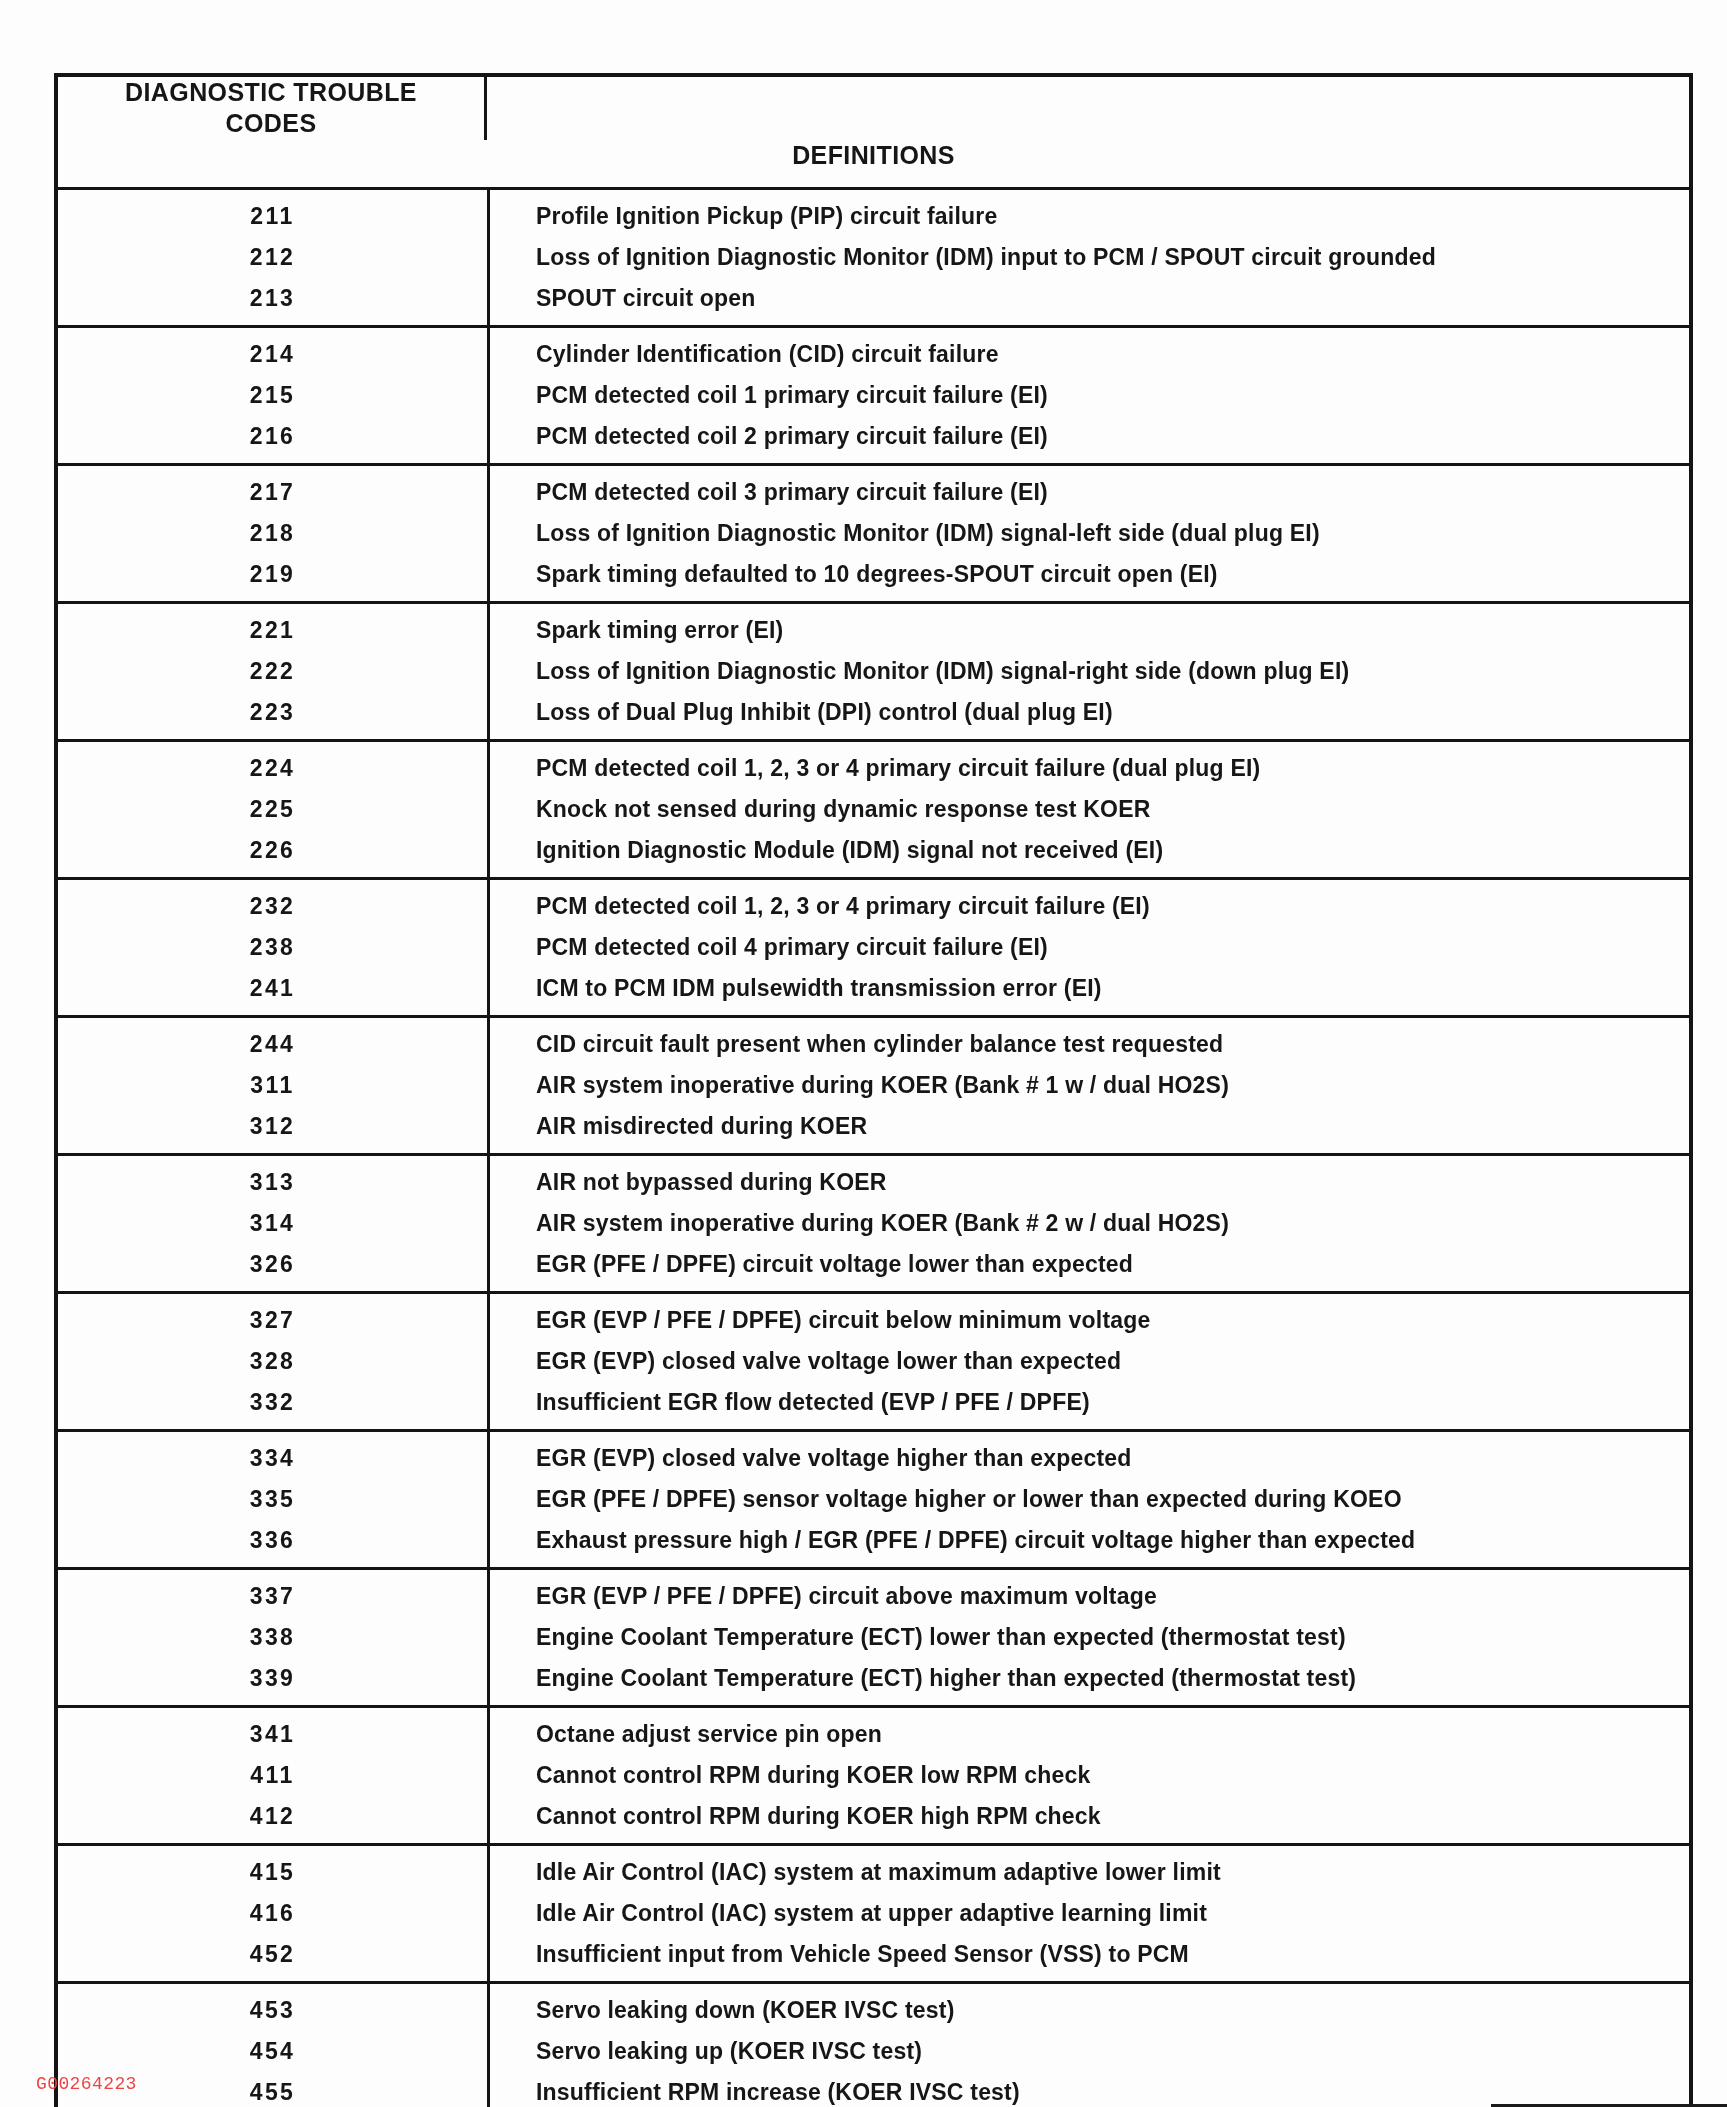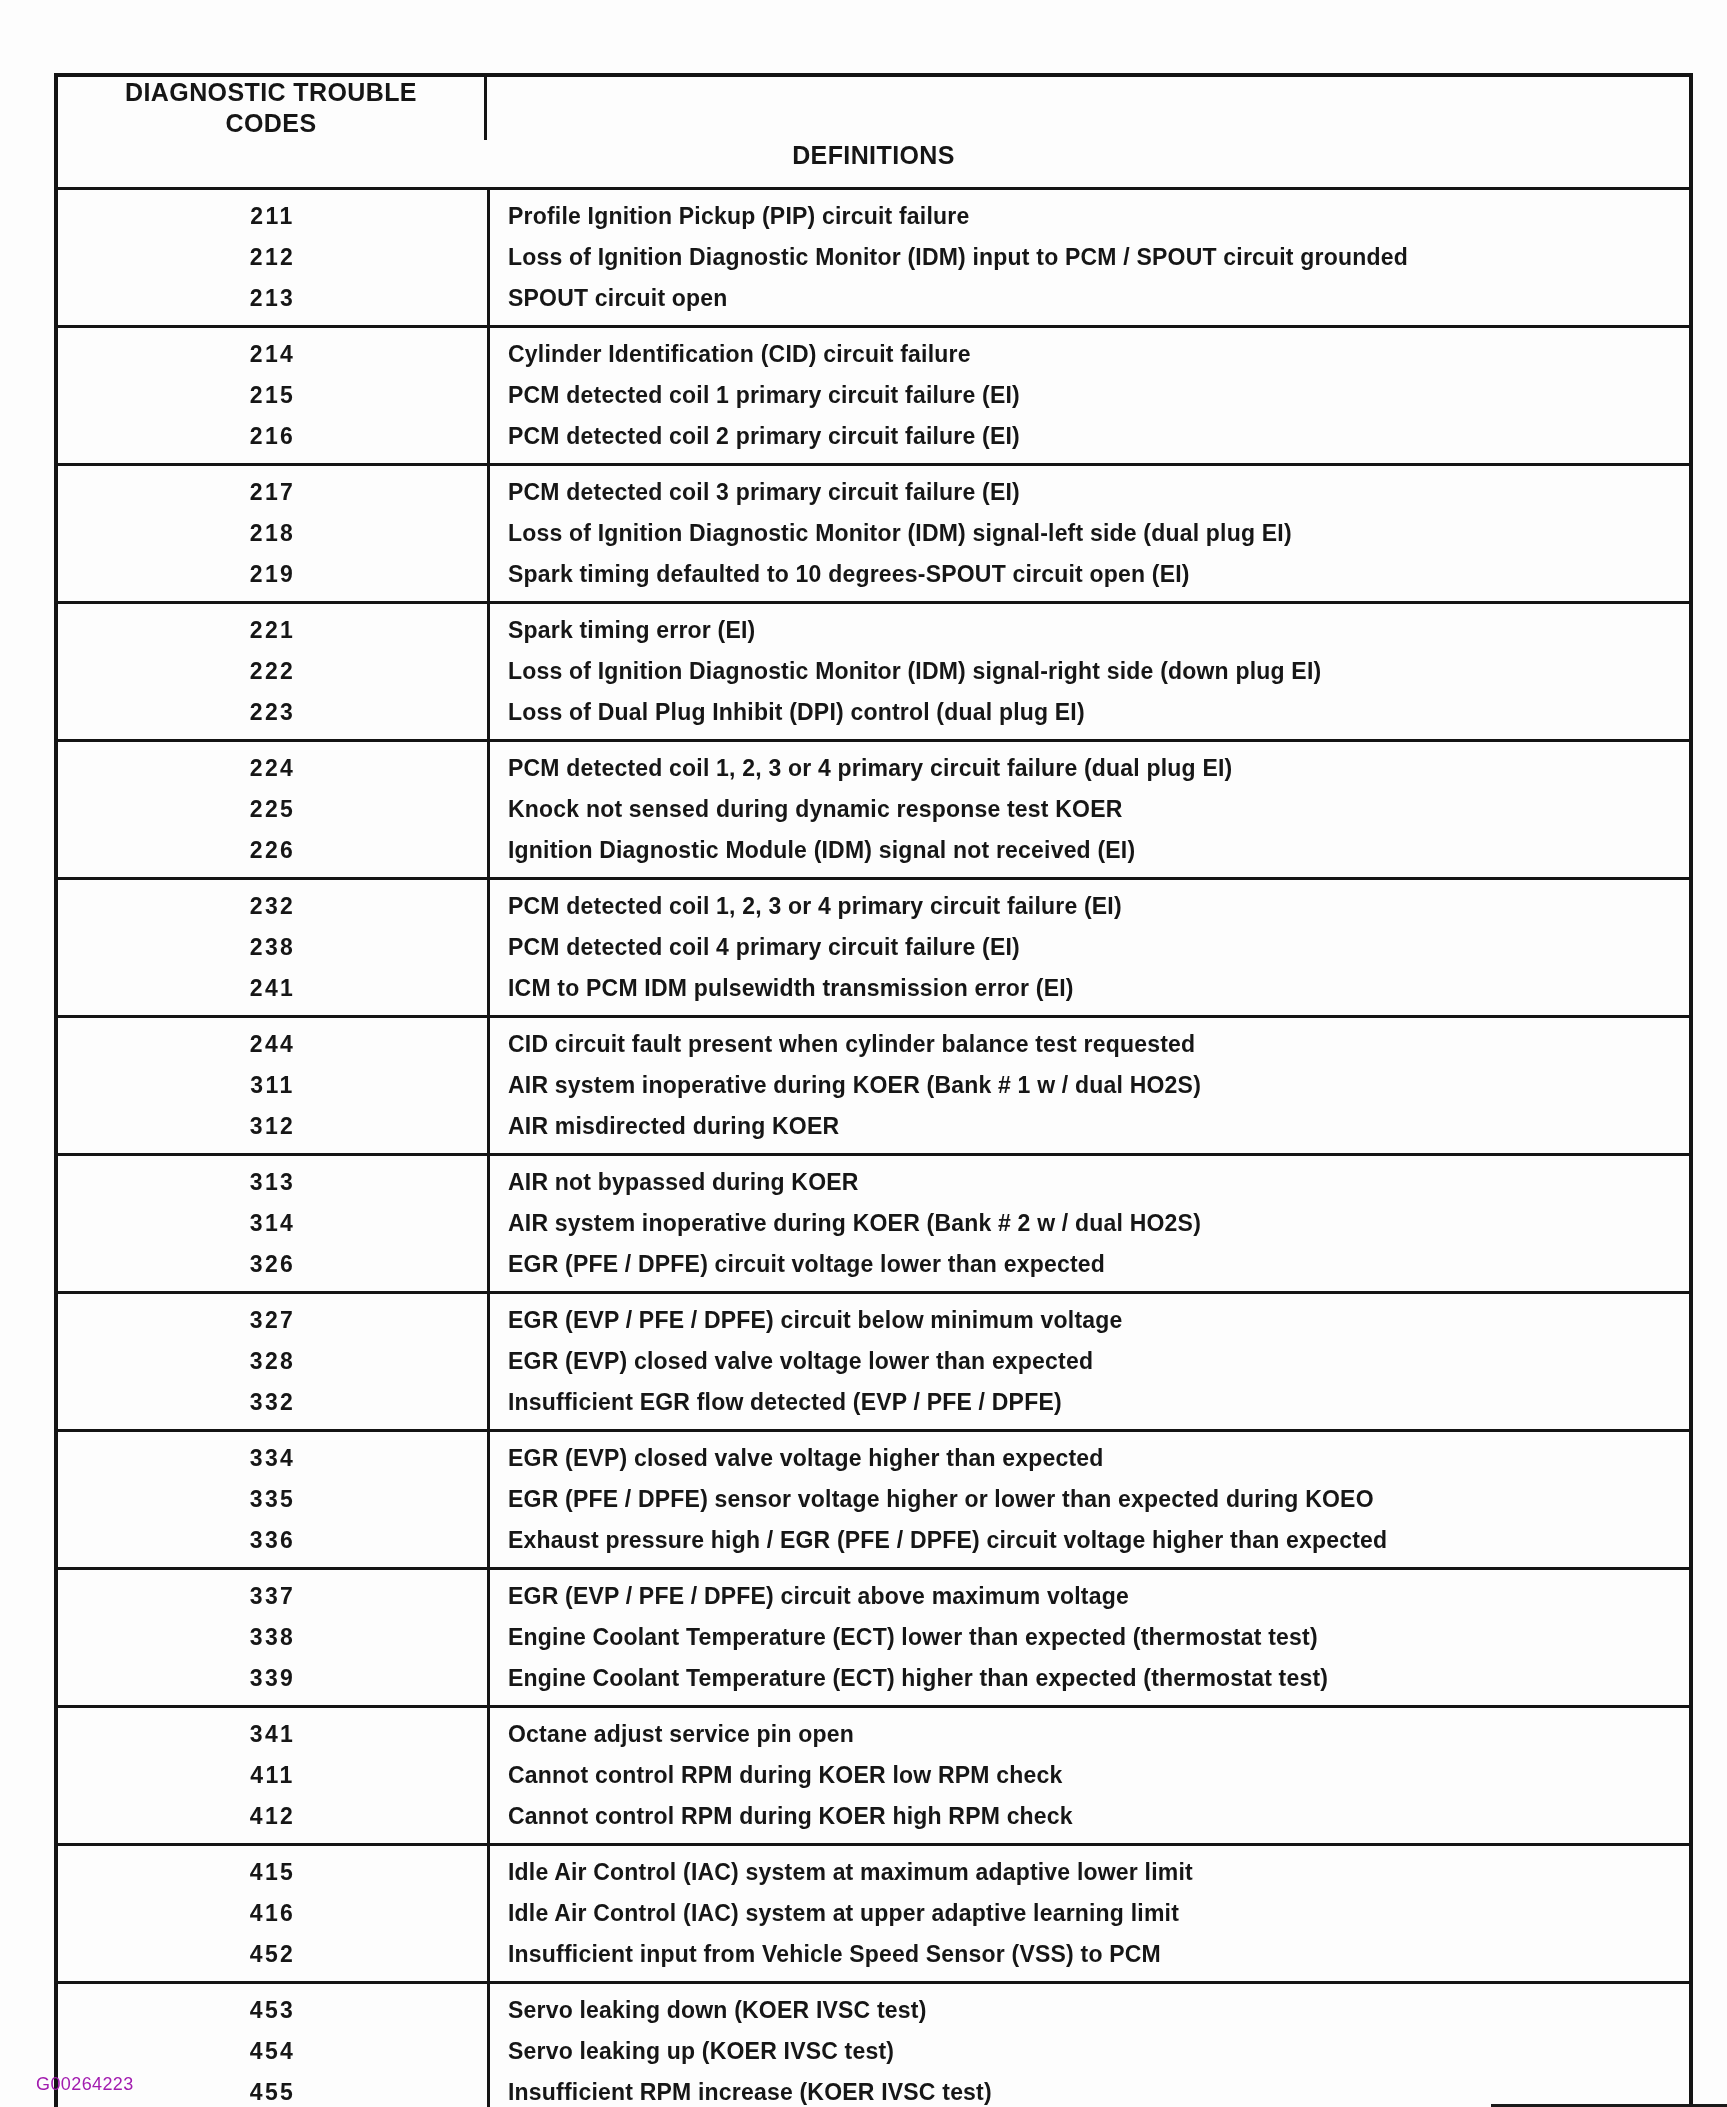--- a/index.html
+++ b/index.html
@@ -78,30 +78,32 @@
   }
   .cell.def {
     flex: 1;
     padding-left: 21px;
     padding-right: 11.4px;
     font-size: 23px;
     font-weight: 700;
     letter-spacing: 0.2px;
     white-space: nowrap;
     overflow: hidden;
+    margin-left: 28px;
   }
 
   .figure-id {
     position: absolute;
     left: 36px;
     top: 2074px;
     font-size: 18px;
     font-weight: 400;
-    color: #a21caf;
+    color: #ef4444;
     letter-spacing: 0.4px;
+    font-family: Liberation Mono, monospace;
   }
 
   .scan-noise {
     position: absolute;
     right: 0;
     bottom: 0;
     width: 236px;
     height: 4.1px;
     background: #1a1a1a;
   }

